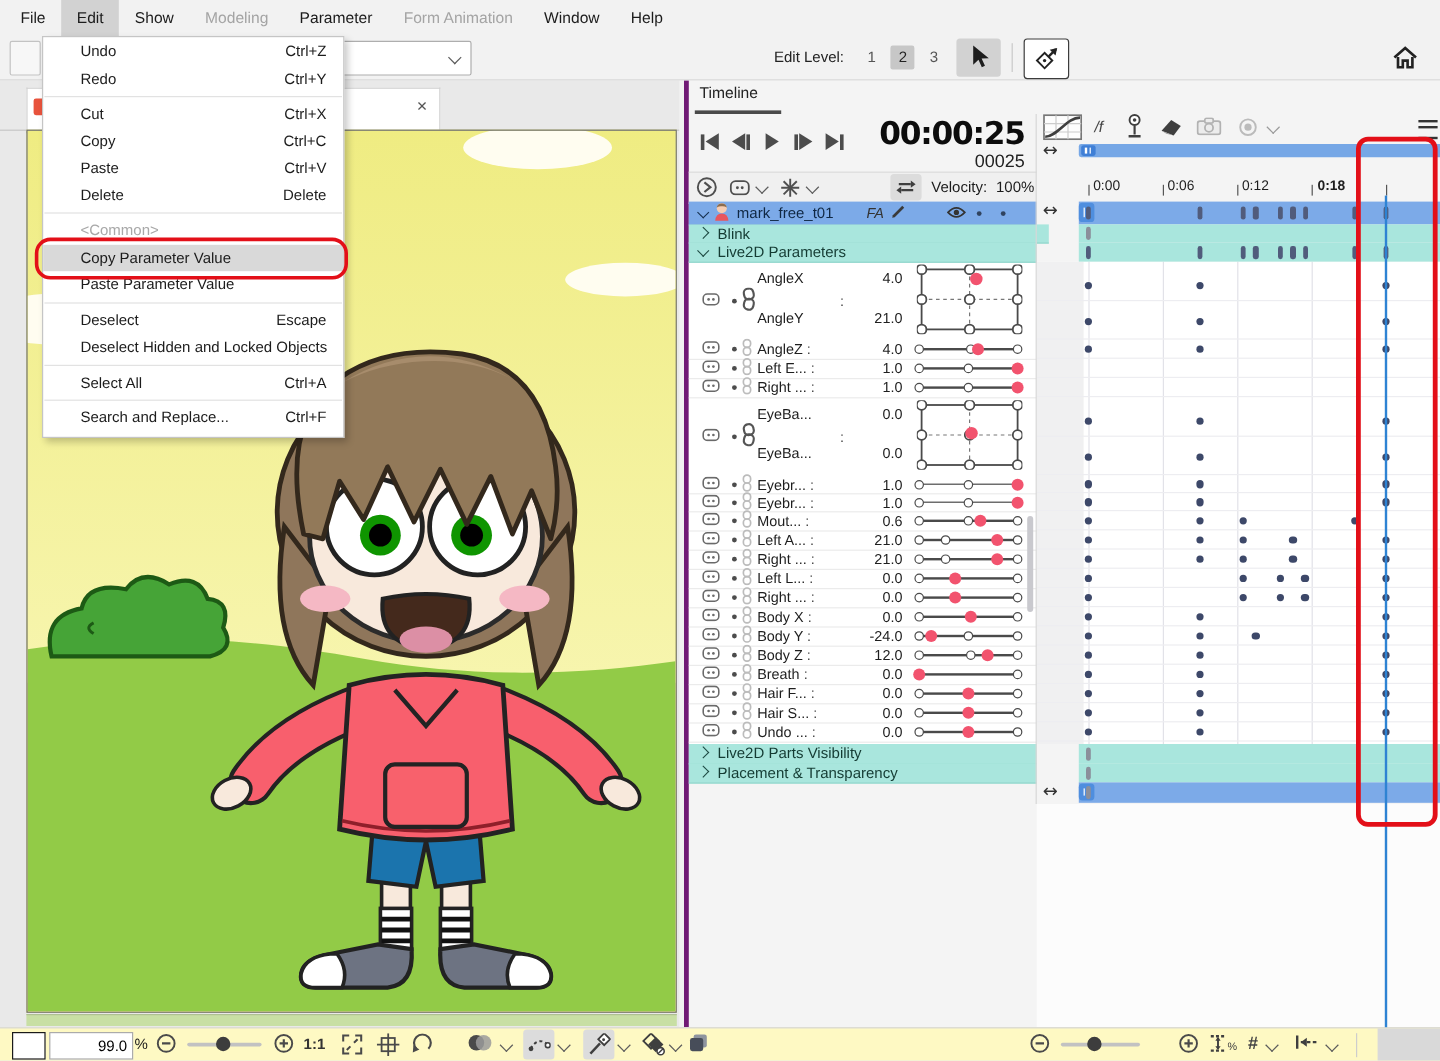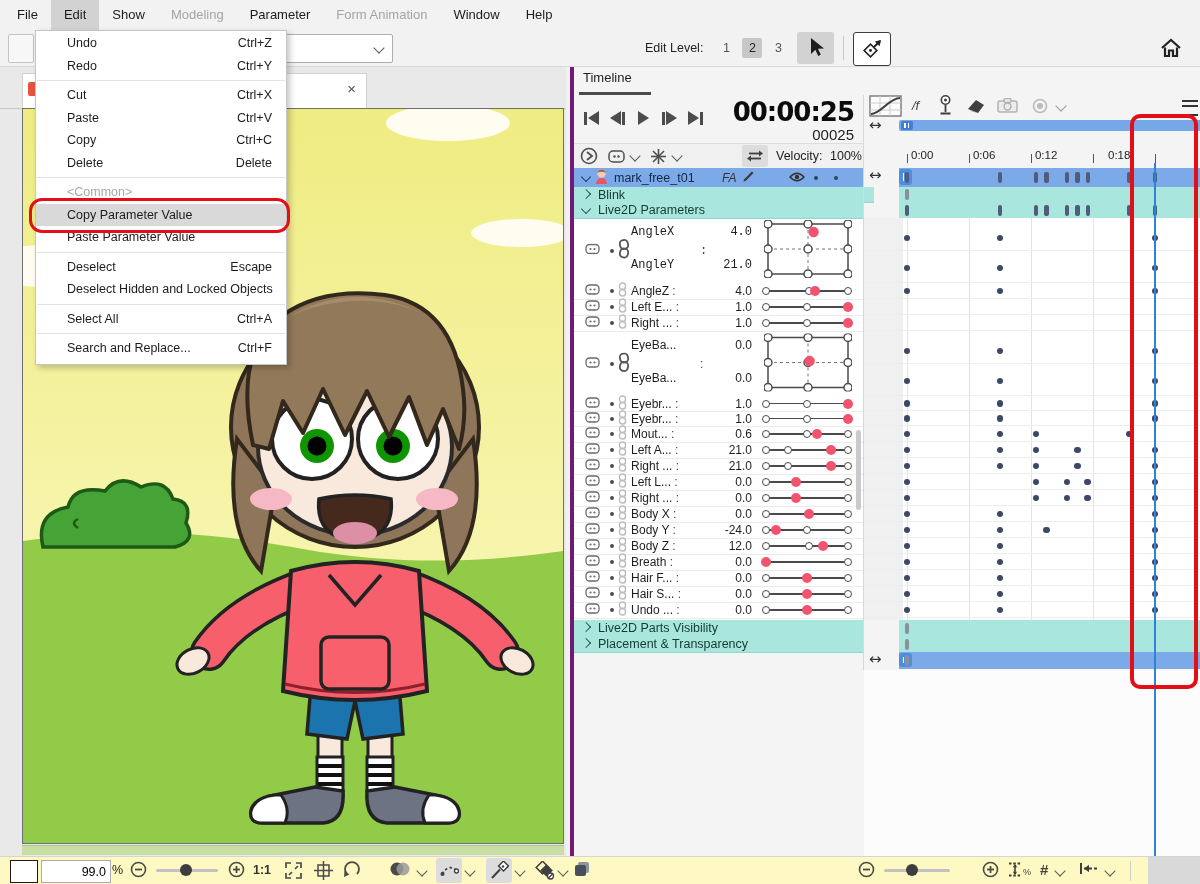--- a/index.html
+++ b/index.html
@@ -359,21 +359,21 @@
           <div class="row-dot" style="left: 260px;"></div>
         </div>
         <div class="rowband tr-teal" style="top: 123px; height: 15px; padding-left: 10px;">
           <div class="chev right"></div>
           <span class="rlabel">Blink</span>
         </div>
         <div class="rowband tr-teal" style="top: 138px; height: 16px;">
           <div class="chev"></div>
           <span class="rlabel">Live2D Parameters</span>
         </div>
-        <div class="p-pad" style="top: 154px; height: 65px; font-family: Liberation Mono, monospace;">
+        <div class="p-pad" style="top: 154px; height: 65px;">
           <span class="p-ico"><svg width="15" height="11" viewBox="0 0 15 11">
               <rect x="1" y="1" width="13" height="9" rx="3.5" fill="#fff" stroke="#6a6a6a" stroke-width="1.3"></rect>
               <circle cx="5.5" cy="5.5" r="1.1" fill="#6a6a6a"></circle>
               <circle cx="9.5" cy="5.5" r="1.1" fill="#6a6a6a"></circle>
             </svg></span>
           <div class="p-bullet"></div>
           <span class="p-link"><svg width="12" height="20" viewBox="0 0 12 20">
               <rect x="2" y="1" width="8" height="9" rx="3.6" fill="none" stroke="#555" stroke-width="1.8" transform="rotate(-12 6 5.5)"></rect>
               <rect x="2" y="9.5" width="8" height="9" rx="3.6" fill="none" stroke="#555" stroke-width="1.8" transform="rotate(12 6 14)"></rect>
             </svg></span>
@@ -837,21 +837,21 @@
       </div>
 
       <div id="ruler">
           <div class="tick" style="left: 43px;"></div>
           <div class="ticklbl" style="left: 47px;">0:00</div>
           <div class="tick" style="left: 104.98px;"></div>
           <div class="ticklbl" style="left: 108.98px;">0:06</div>
           <div class="tick" style="left: 166.96px;"></div>
           <div class="ticklbl" style="left: 170.96px;">0:12</div>
           <div class="tick" style="left: 228.94px;"></div>
-          <div class="ticklbl" style="left: 244px;">0:18</div>
+          <div class="ticklbl" style="left: 234px; font-weight: bold;">0:18</div>
           <div class="tick" style="left: 290.92px;"></div>
         </div>
       <div id="paramsBgR"></div>
       <div id="gutterR"></div>
       <div id="gridlines">
           <div class="gridv" style="left: 43px;"></div>
           <div class="gridv" style="left: 104.98px;"></div>
           <div class="gridv" style="left: 166.96px;"></div>
           <div class="gridv" style="left: 228.94px;"></div>
         </div>
@@ -1108,22 +1108,22 @@
     <span class="chev" style="position:absolute;left:1106px;top:10px"></span>
     <div class="sb-sep" style="left:1130px"></div>
     <div class="grayblock"></div>
   </div>
 
   <div id="editMenu">
       <div class="em-item"><span class="em-label">Undo</span><span class="em-short">Ctrl+Z</span></div>
       <div class="em-item"><span class="em-label">Redo</span><span class="em-short">Ctrl+Y</span></div>
       <div class="em-sep"></div>
       <div class="em-item"><span class="em-label">Cut</span><span class="em-short">Ctrl+X</span></div>
+      <div class="em-item"><span class="em-label">Copy</span><span class="em-short">Ctrl+C</span></div>
       <div class="em-item"><span class="em-label">Paste</span><span class="em-short">Ctrl+V</span></div>
-      <div class="em-item"><span class="em-label">Copy</span><span class="em-short">Ctrl+C</span></div>
       <div class="em-item"><span class="em-label">Delete</span><span class="em-short">Delete</span></div>
       <div class="em-sep"></div>
       <div class="em-item disabled"><span class="em-label">&lt;Common&gt;</span></div>
       <div class="em-item hl"><span class="em-label">Copy Parameter Value</span></div>
       <div class="em-item"><span class="em-label">Paste Parameter Value</span></div>
       <div class="em-sep"></div>
       <div class="em-item"><span class="em-label">Deselect</span><span class="em-short">Escape</span></div>
       <div class="em-item"><span class="em-label">Deselect Hidden and Locked Objects</span></div>
       <div class="em-sep"></div>
       <div class="em-item"><span class="em-label">Select All</span><span class="em-short">Ctrl+A</span></div>

